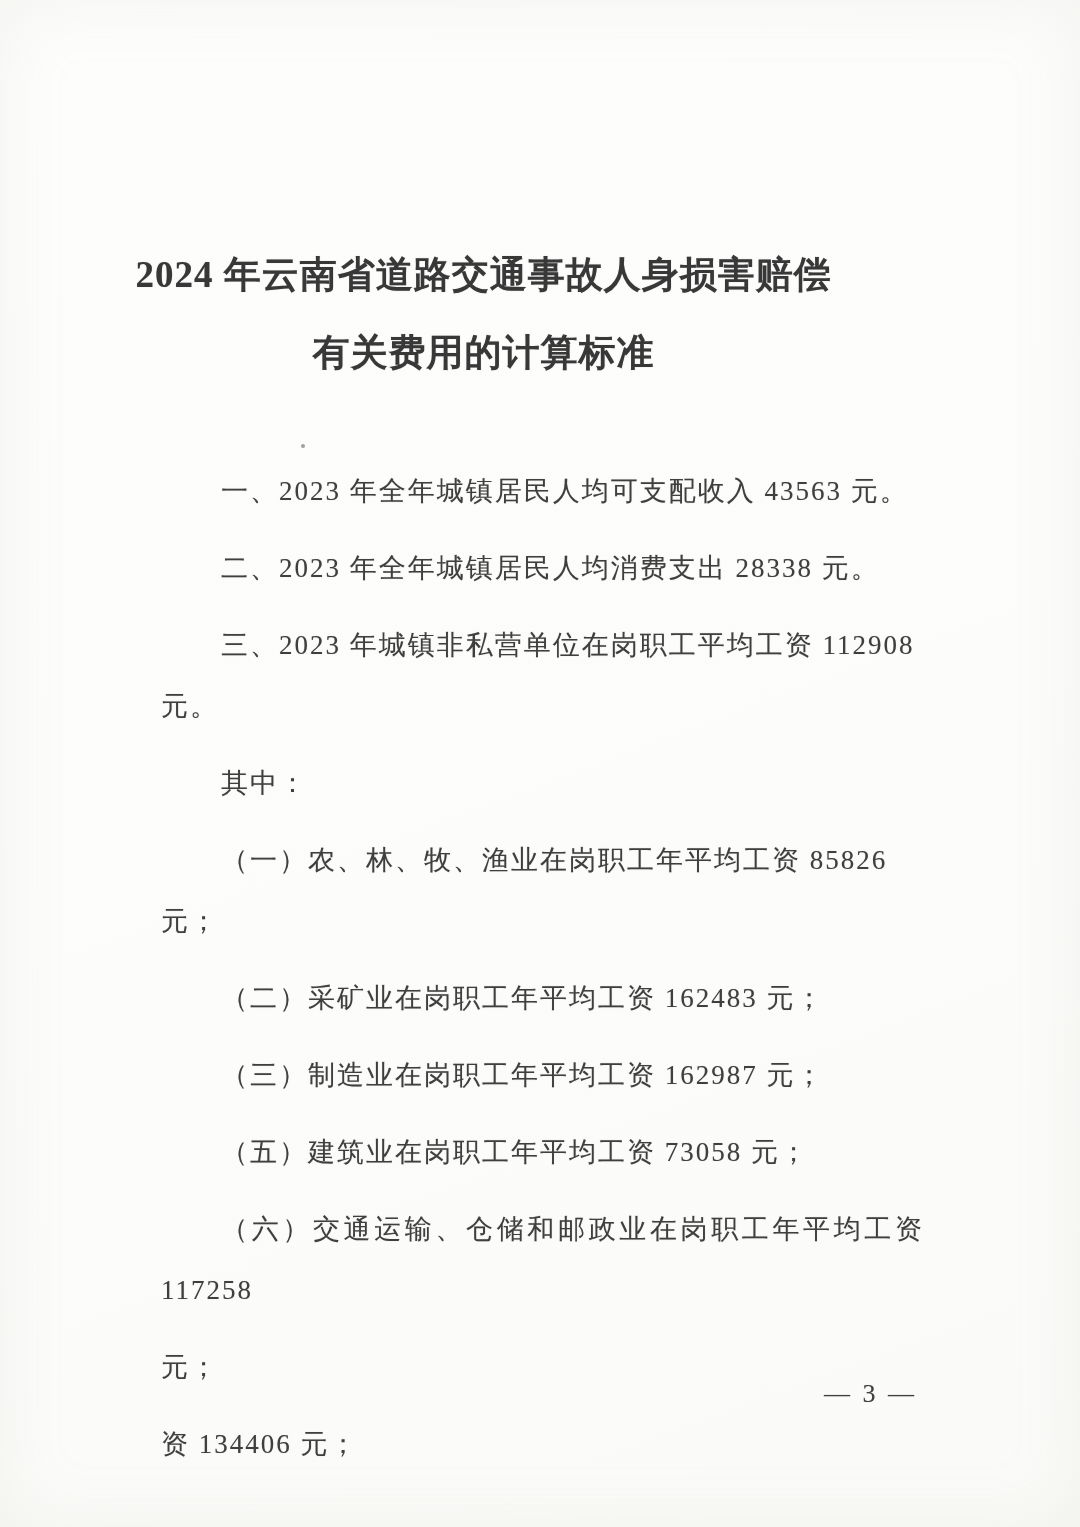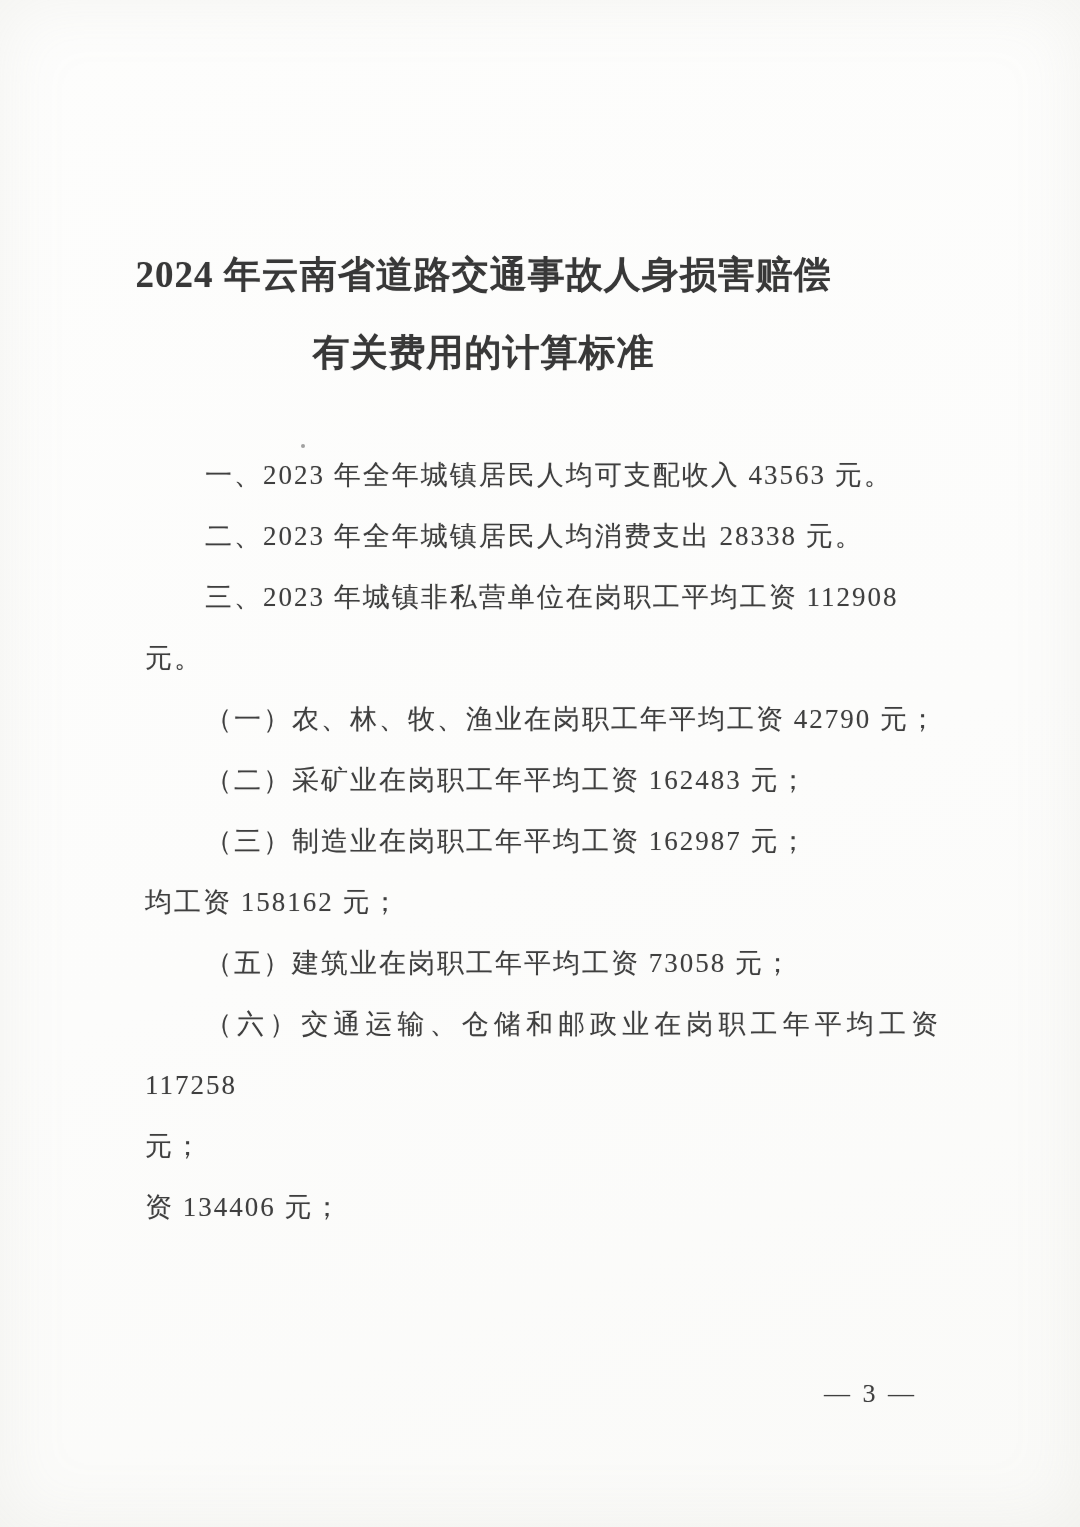--- a/index.html
+++ b/index.html
@@ -46,21 +46,21 @@
     top: 445px;
     left: 145px;
     width: 795px;
     font-size: 27px;
     line-height: 61px;
     letter-spacing: 2px;
     color: #3f3f3f;
     text-shadow: 0 0 1px rgba(80, 80, 80, 0.30);
   }
   .doc-body p.line {
-    margin: 0;
+    margin: 16px;
     padding: 0;
   }
   .doc-body p.indent {
     text-indent: 60px;
   }
   .doc-body p.full {
     text-align: justify;
     text-align-last: justify;
   }
   .page-number {
@@ -92,24 +92,24 @@
     <span class="title-line">2024 年云南省道路交通事故人身损害赔偿</span>
     <span class="title-line">有关费用的计算标准</span>
   </h1>
 
   <div class="speck"></div>
 
   <div class="doc-body">
     <p class="line indent">一、2023 年全年城镇居民人均可支配收入 43563 元。</p>
     <p class="line indent">二、2023 年全年城镇居民人均消费支出 28338 元。</p>
     <p class="line indent">三、2023 年城镇非私营单位在岗职工平均工资 112908 元。</p>
-    <p class="line indent">（一）农、林、牧、渔业在岗职工年平均工资 42790 元；</p>
+    <p class="line indent">其中：</p>
+    <p class="line indent">（一）农、林、牧、渔业在岗职工年平均工资 85826 元；</p>
     <p class="line indent">（二）采矿业在岗职工年平均工资 162483 元；</p>
     <p class="line indent">（三）制造业在岗职工年平均工资 162987 元；</p>
-    <p class="line">均工资 158162 元；</p>
     <p class="line indent">（五）建筑业在岗职工年平均工资 73058 元；</p>
     <p class="line indent full">（六）交通运输、仓储和邮政业在岗职工年平均工资 117258</p>
     <p class="line">元；</p>
     <p class="line">资 134406 元；</p>
 
   </div>
 
   <div class="page-number">— 3 —</div>
 
 </div>

